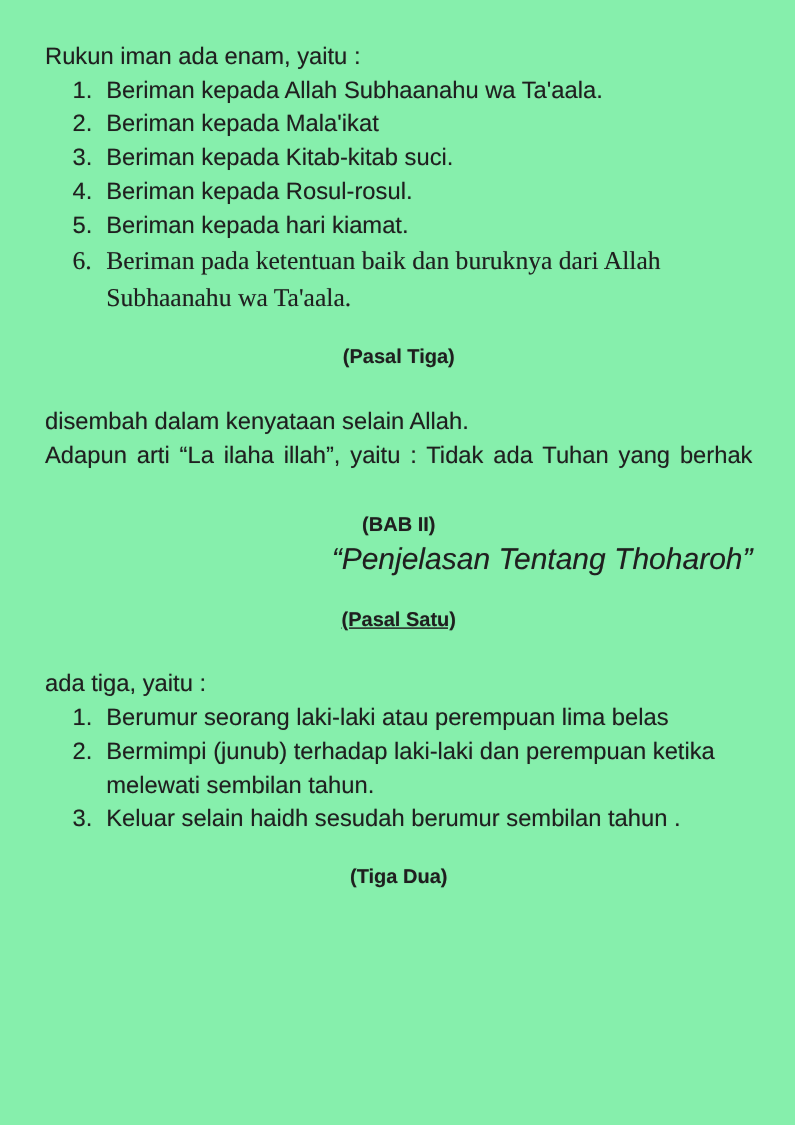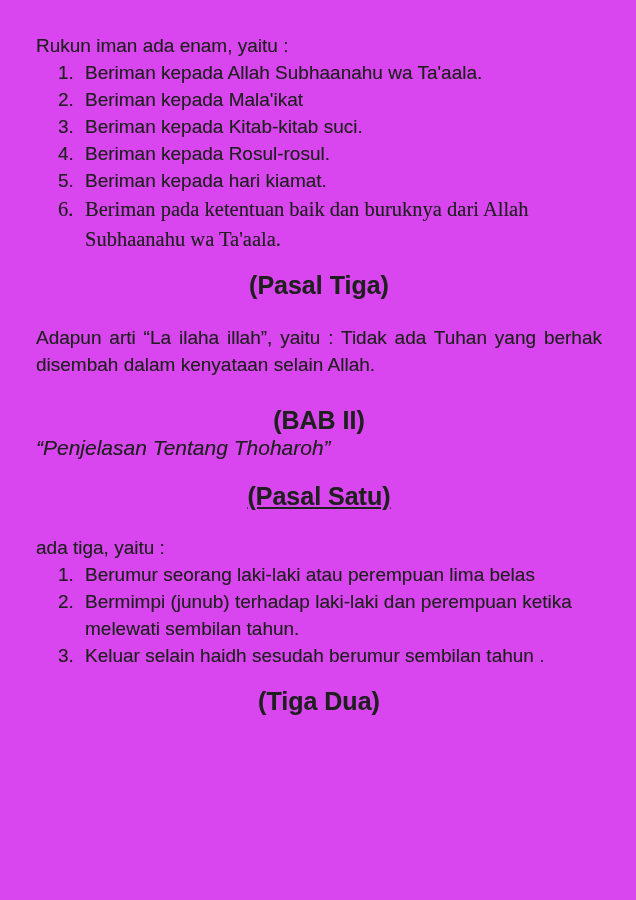--- a/index.html
+++ b/index.html
@@ -6,42 +6,42 @@
     margin: 0;
     padding: 0;
     background: #ffffff;
   }
   .page {
     position: relative;
     width: 636px;
     height: 900px;
     box-sizing: border-box;
     padding: 32px 34px 0 36px;
-    background: #d946ef;
+    background: #86efac;
     font-family: "Liberation Sans", "DejaVu Sans", sans-serif;
     font-size: 19px;
     line-height: 27px;
     color: #1f1f1f;
     text-shadow: 0 0 0.6px rgba(40,40,40,0.45);
     overflow: hidden;
   }
   .doc-line { }
   .flush {
     text-align: justify;
     text-align-last: justify;
   }
   .heading {
     font-weight: bold;
     text-align: center;
-    font-size: 25px;
+    font-size: 16px;
   }
   .subtitle {
     font-style: italic;
-    text-align: left;
-    font-size: 21px;
+    text-align: right;
+    font-size: 24px;
   }
   .doc-list .li {
     position: relative;
     padding-left: 49px;
   }
   .doc-list .num {
     position: absolute;
     left: 22px;
     top: 0;
   }
@@ -89,22 +89,22 @@
     <div class="li li-serif">
       <span class="num">6.</span>
       <div class="doc-line">Beriman pada ketentuan baik dan buruknya dari Allah</div>
       <div class="doc-line">Subhaanahu wa Ta'aala.</div>
     </div>
   </div>
 
   <div class="heading h-pasal-tiga">(Pasal Tiga)</div>
 
   <div class="para p-pasal-tiga">
+    <div class="doc-line">disembah dalam kenyataan selain Allah.</div>
     <div class="doc-line flush">Adapun arti “La ilaha illah”, yaitu : Tidak ada Tuhan yang berhak</div>
-    <div class="doc-line">disembah dalam kenyataan selain Allah.</div>
   </div>
 
   <div class="heading h-bab-ii">(BAB II)</div>
   <div class="subtitle">“Penjelasan Tentang Thoharoh”</div>
 
   <div class="heading h-pasal-satu">(Pasal Satu)</div>
 
   <div class="para p-pasal-satu">
     <div class="doc-line">ada tiga, yaitu :</div>
   </div>

